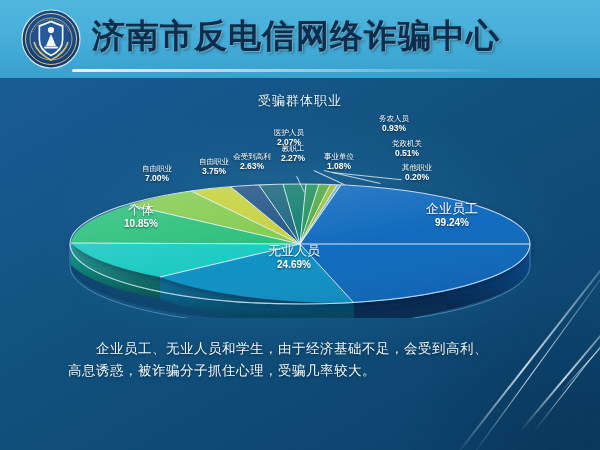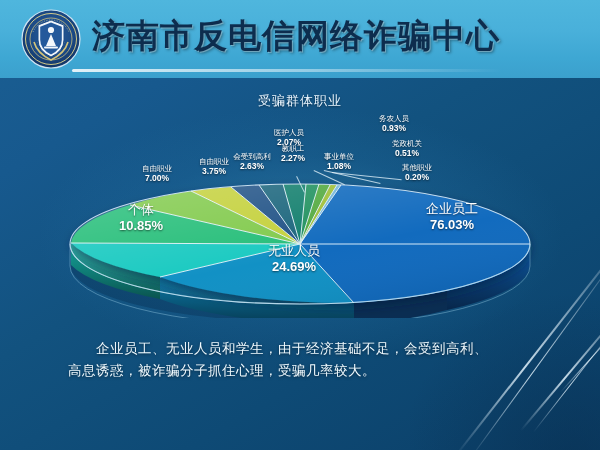--- a/index.html
+++ b/index.html
@@ -77,21 +77,21 @@
     text-align: center;
     color: #ffffff;
     line-height: 1.22;
     text-shadow: 0 1px 2px rgba(0,0,0,0.55);
     white-space: nowrap;
     pointer-events: none;
   }
   .lbl .nm { display: block; font-size: 7.5px; }
   .lbl .pc { display: block; font-size: 8.5px; font-weight: bold; }
   .lbl.big .nm { font-size: 13px; }
-  .lbl.big .pc { font-size: 13px; }
+  .lbl.big .pc { font-size: 10px; }
   
   .leader {
     position: absolute;
     background: rgba(235,248,255,0.75);
     height: 1px;
     transform-origin: 0 0;
     pointer-events: none;
   }
   
   #summary {
@@ -257,21 +257,21 @@
     </svg>
 
     <div class="leader" style="left:259px; top:58px; width:18px; transform:rotate(64deg);"></div>
     <div class="leader" style="left:276px; top:52px; width:34px; transform:rotate(25deg);"></div>
     <div class="leader" style="left:286px; top:52px; width:58px; transform:rotate(13deg);"></div>
     <div class="leader" style="left:294px; top:54px; width:70px; transform:rotate(6deg);"></div>
   </div>
 
   <div class="lbl big" style="left:412px; top:201px; width:80px;">
     <span class="nm">企业员工</span>
-    <span class="pc">76.03%</span>
+    <span class="pc">99.24%</span>
   </div>
 
   <div class="lbl big" style="left:252px; top:243px; width:84px;">
     <span class="nm">无业人员</span>
     <span class="pc">24.69%</span>
   </div>
 
 
   <div class="lbl big" style="left:108px; top:202px; width:66px;">
     <span class="nm">个体</span>

